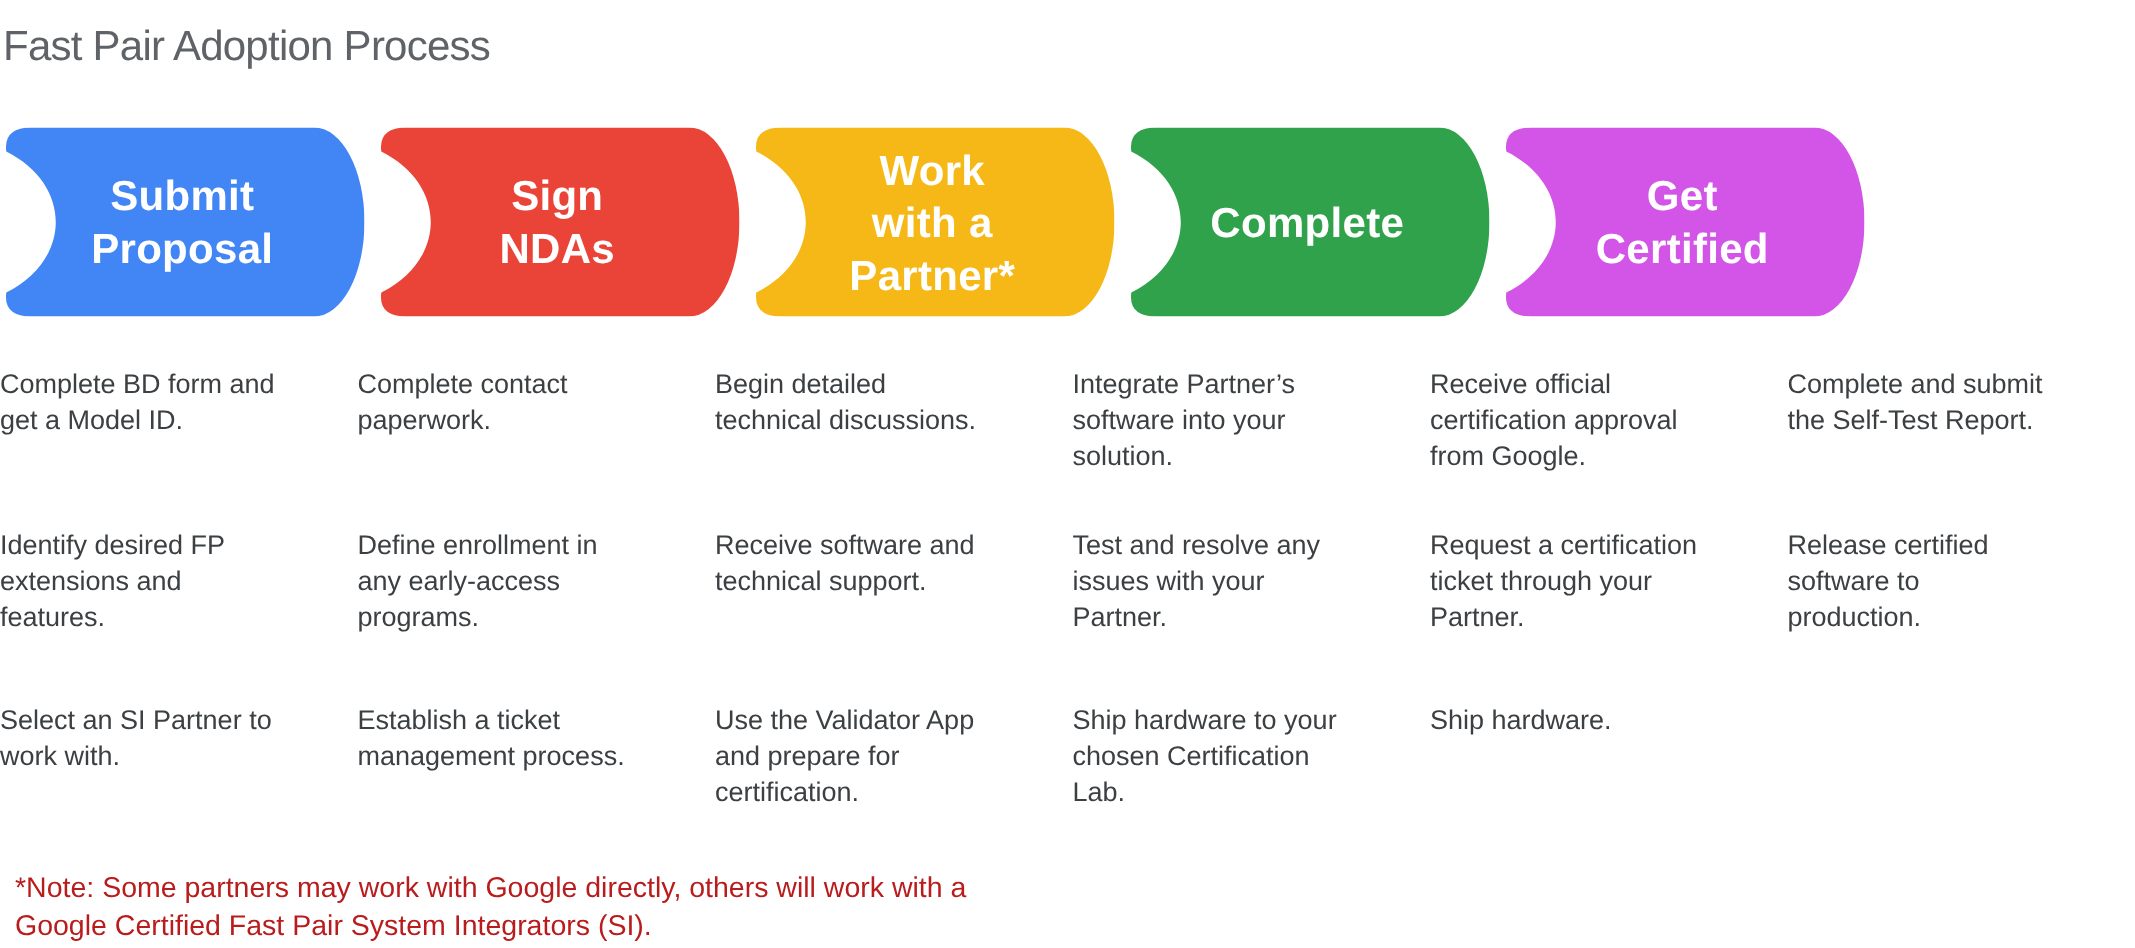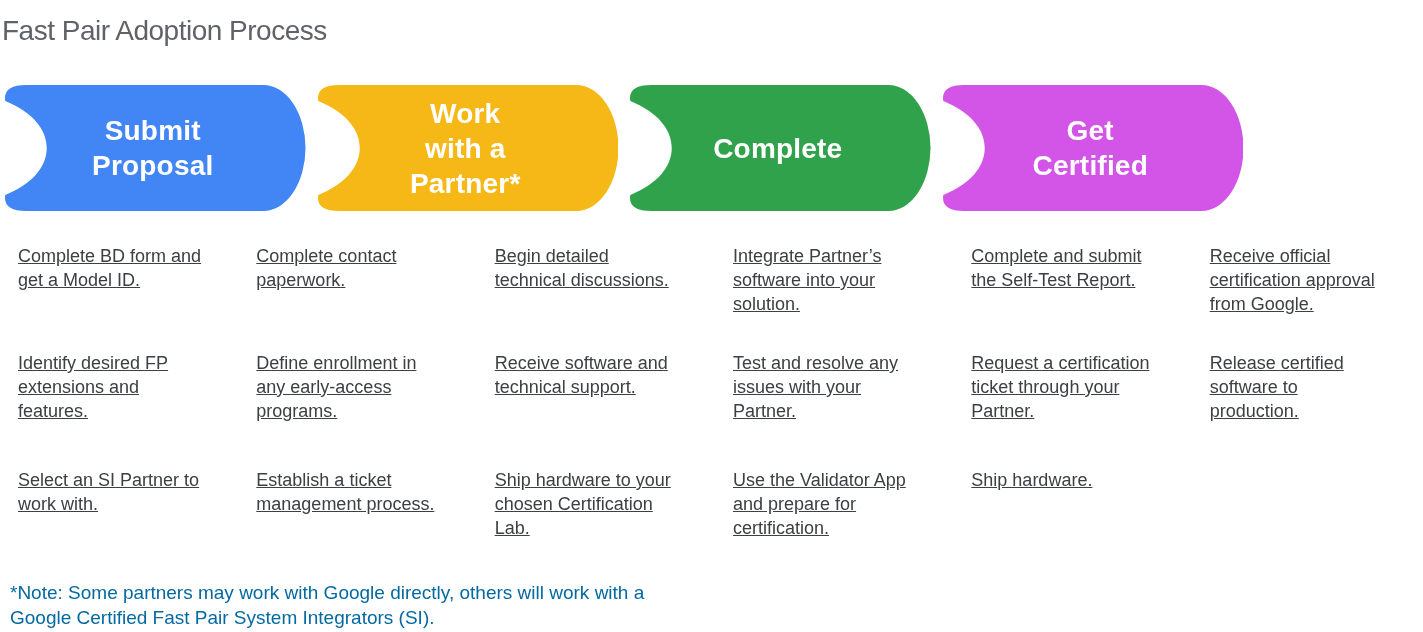--- a/index.html
+++ b/index.html
@@ -60,50 +60,56 @@
     position: absolute;
     top: 211px;
     left: 0;
     width: 1423px;
     display: grid;
     grid-template-columns: repeat(6, 1fr);
     grid-template-rows: 140px 117px auto;
     column-gap: 7px;
   }
   .cell {
-    padding: 0 16px 0 18px;
+    padding: 0 16px 0 0;
     color: #3c4043;
     font-size: 18px;
     line-height: 24px;
     white-space: pre-line;
-    text-decoration: underline;
   }
   .cell.r1 { padding-top: 33px; }
   .note {
     position: absolute;
     top: 580px;
     left: 10px;
-    color: #0369a1;
+    color: #b91c1c;
     font-size: 19px;
     line-height: 25px;
     white-space: pre-line;
   }
 </style>
 </head>
 <body>
 
 <h1 class="title">Fast Pair Adoption Process</h1>
 
 <div class="stages">
   <div class="stage">
     <svg viewBox="0 0 232 126" preserveAspectRatio="none" aria-hidden="true">
       <path d="M20 0 H200 A32 63 0 0 1 200 126 H20 Q2 126 4 110 C46 88 46 38 4 16 Q2 0 20 0 Z" fill="#4285F4"></path>
     </svg>
     <div class="stage-label">Submit
 Proposal</div>
+  </div>
+  <div class="stage">
+    <svg viewBox="0 0 232 126" preserveAspectRatio="none" aria-hidden="true">
+      <path d="M20 0 H200 A32 63 0 0 1 200 126 H20 Q2 126 4 110 C46 88 46 38 4 16 Q2 0 20 0 Z" fill="#E94437"></path>
+    </svg>
+    <div class="stage-label">Sign
+NDAs</div>
   </div>
   <div class="stage">
     <svg viewBox="0 0 232 126" preserveAspectRatio="none" aria-hidden="true">
       <path d="M20 0 H200 A32 63 0 0 1 200 126 H20 Q2 126 4 110 C46 88 46 38 4 16 Q2 0 20 0 Z" fill="#F5B816"></path>
     </svg>
     <div class="stage-label">Work
 with a
 Partner*</div>
   </div>
   <div class="stage">
@@ -124,25 +130,25 @@
 <div class="grid">
   <div class="cell r1">Complete BD form and
 get a Model ID.</div>
   <div class="cell r1">Complete contact
 paperwork.</div>
   <div class="cell r1">Begin detailed
 technical discussions.</div>
   <div class="cell r1">Integrate Partner’s
 software into your
 solution.</div>
-  <div class="cell r1">Complete and submit
-the Self-Test Report.</div>
   <div class="cell r1">Receive official
 certification approval
 from Google.</div>
+  <div class="cell r1">Complete and submit
+the Self-Test Report.</div>
 
   <div class="cell">Identify desired FP
 extensions and
 features.</div>
   <div class="cell">Define enrollment in
 any early-access
 programs.</div>
   <div class="cell">Receive software and
 technical support.</div>
   <div class="cell">Test and resolve any
@@ -152,23 +158,23 @@
 ticket through your
 Partner.</div>
   <div class="cell">Release certified
 software to
 production.</div>
 
   <div class="cell">Select an SI Partner to
 work with.</div>
   <div class="cell">Establish a ticket
 management process.</div>
+  <div class="cell">Use the Validator App
+and prepare for
+certification.</div>
   <div class="cell">Ship hardware to your
 chosen Certification
 Lab.</div>
-  <div class="cell">Use the Validator App
-and prepare for
-certification.</div>
   <div class="cell">Ship hardware.</div>
 </div>
 
 <div class="note">*Note: Some partners may work with Google directly, others will work with a
 Google Certified Fast Pair System Integrators (SI).</div>
 
 </body></html>

